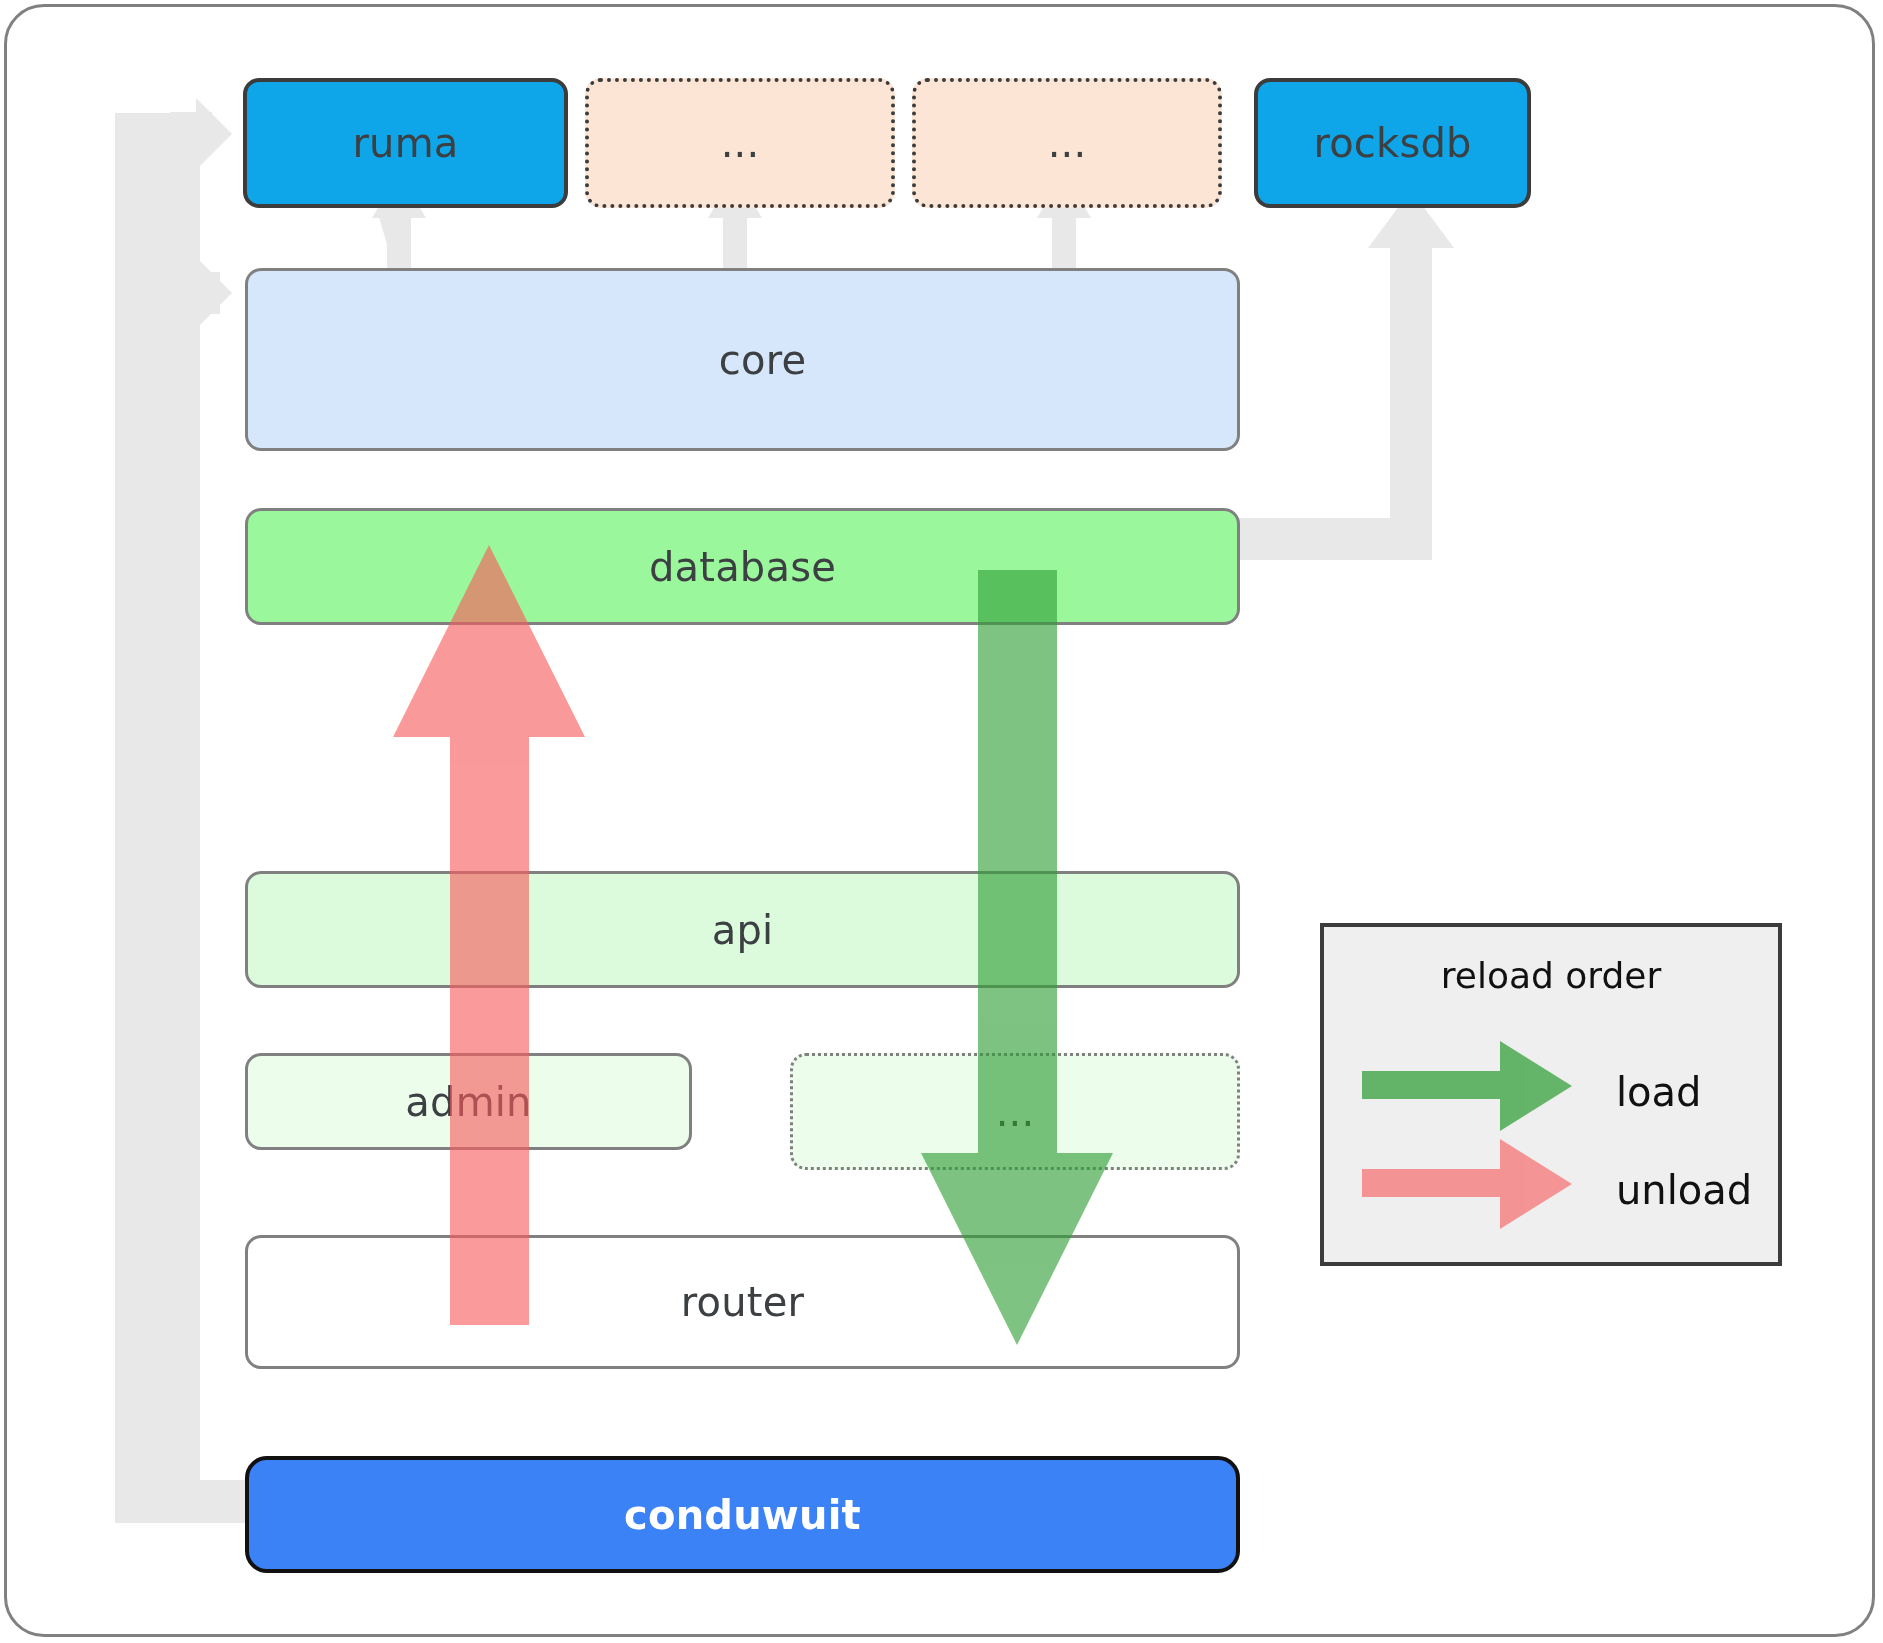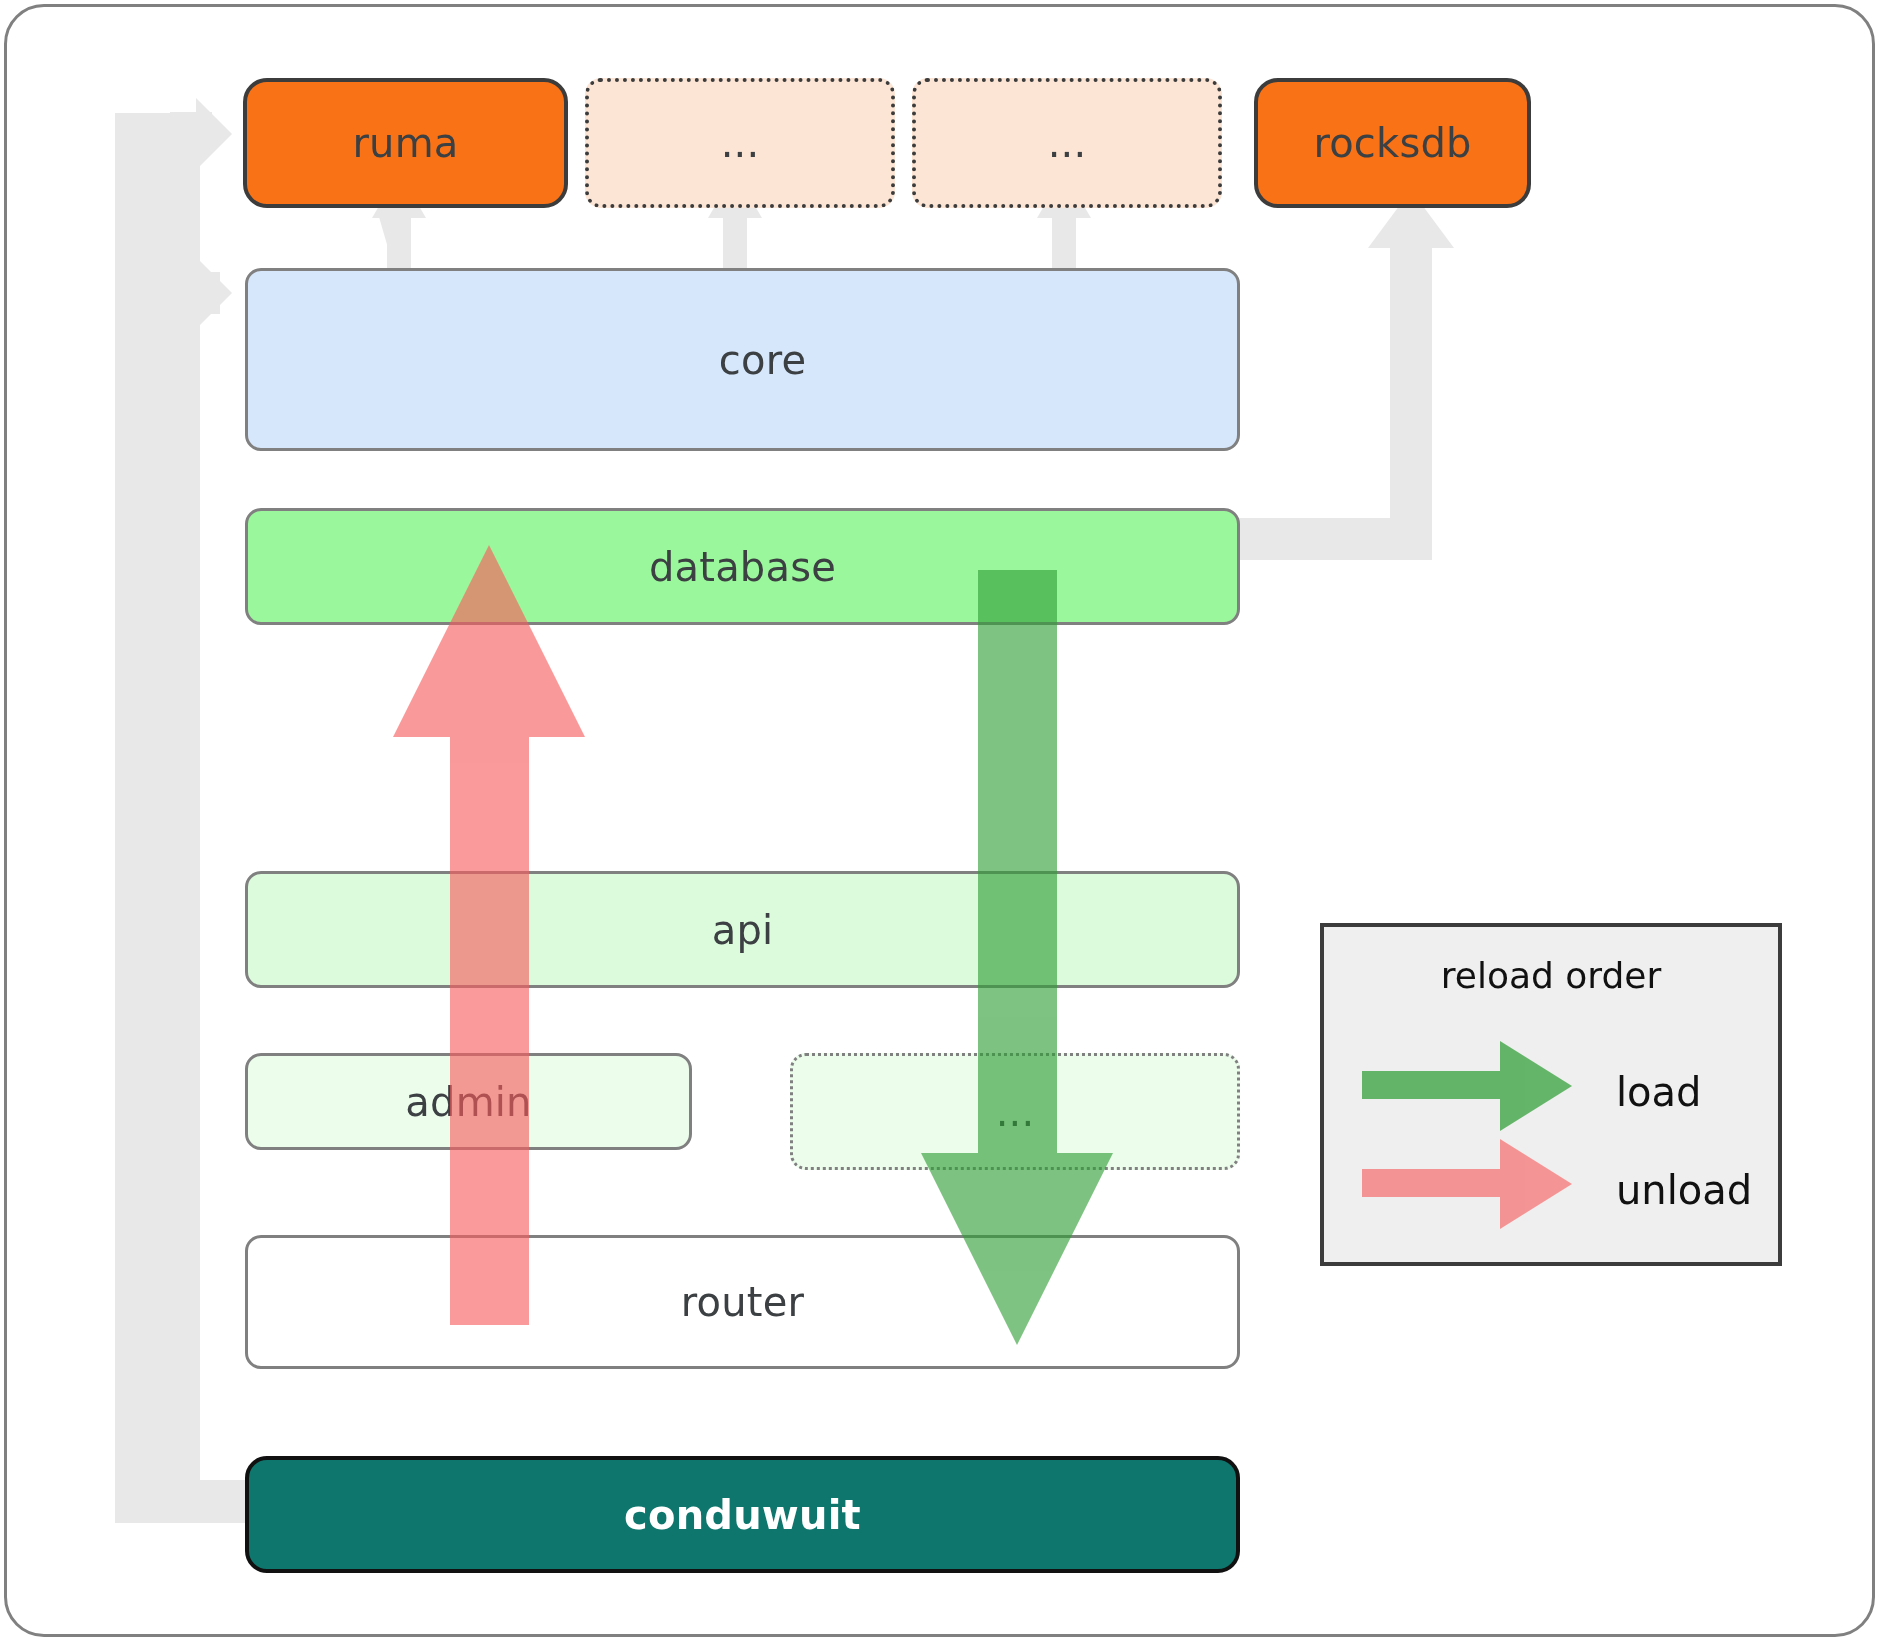--- a/index.html
+++ b/index.html
@@ -44,31 +44,31 @@
     border-radius: 16px;
     font-size: 40px;
     color: #3c4043;
     letter-spacing: 0.2px;
   }
   .node.dark-border { border: 4px solid #3c3c3c; }
   .node.gray-border { border: 3px solid #808080; }
   .node.dotted-border { border: 4px dotted #3c3c3c; }
   .node.dotted-gray { border: 3px dotted #808080; }
 
-  .n-ruma, .n-rocksdb { background: #f97316; border-radius: 24px; }
+  .n-ruma, .n-rocksdb { background: #0ea5e9; }
   .n-dots-top { background: #fce5d5; }
   .n-core { background: #d7e7fb; }
   .n-database { background: #9bf79b; }
   .n-service { background: #c9f8c9; }
   .n-api { background: #dcfadc; }
   .n-admin { background: #ecfdec; }
   .n-dots-mid { background: #ecfdec; }
   .n-router { background: #ffffff; }
   .n-conduwuit {
-    background: #0f766e;
+    background: #3b82f6;
     color: #ffffff;
     font-weight: bold;
     border: 4px solid #111111;
   }
 
   .legend-box {
     position: absolute;
     left: 1320px;
     top: 923px;
     width: 462px;

